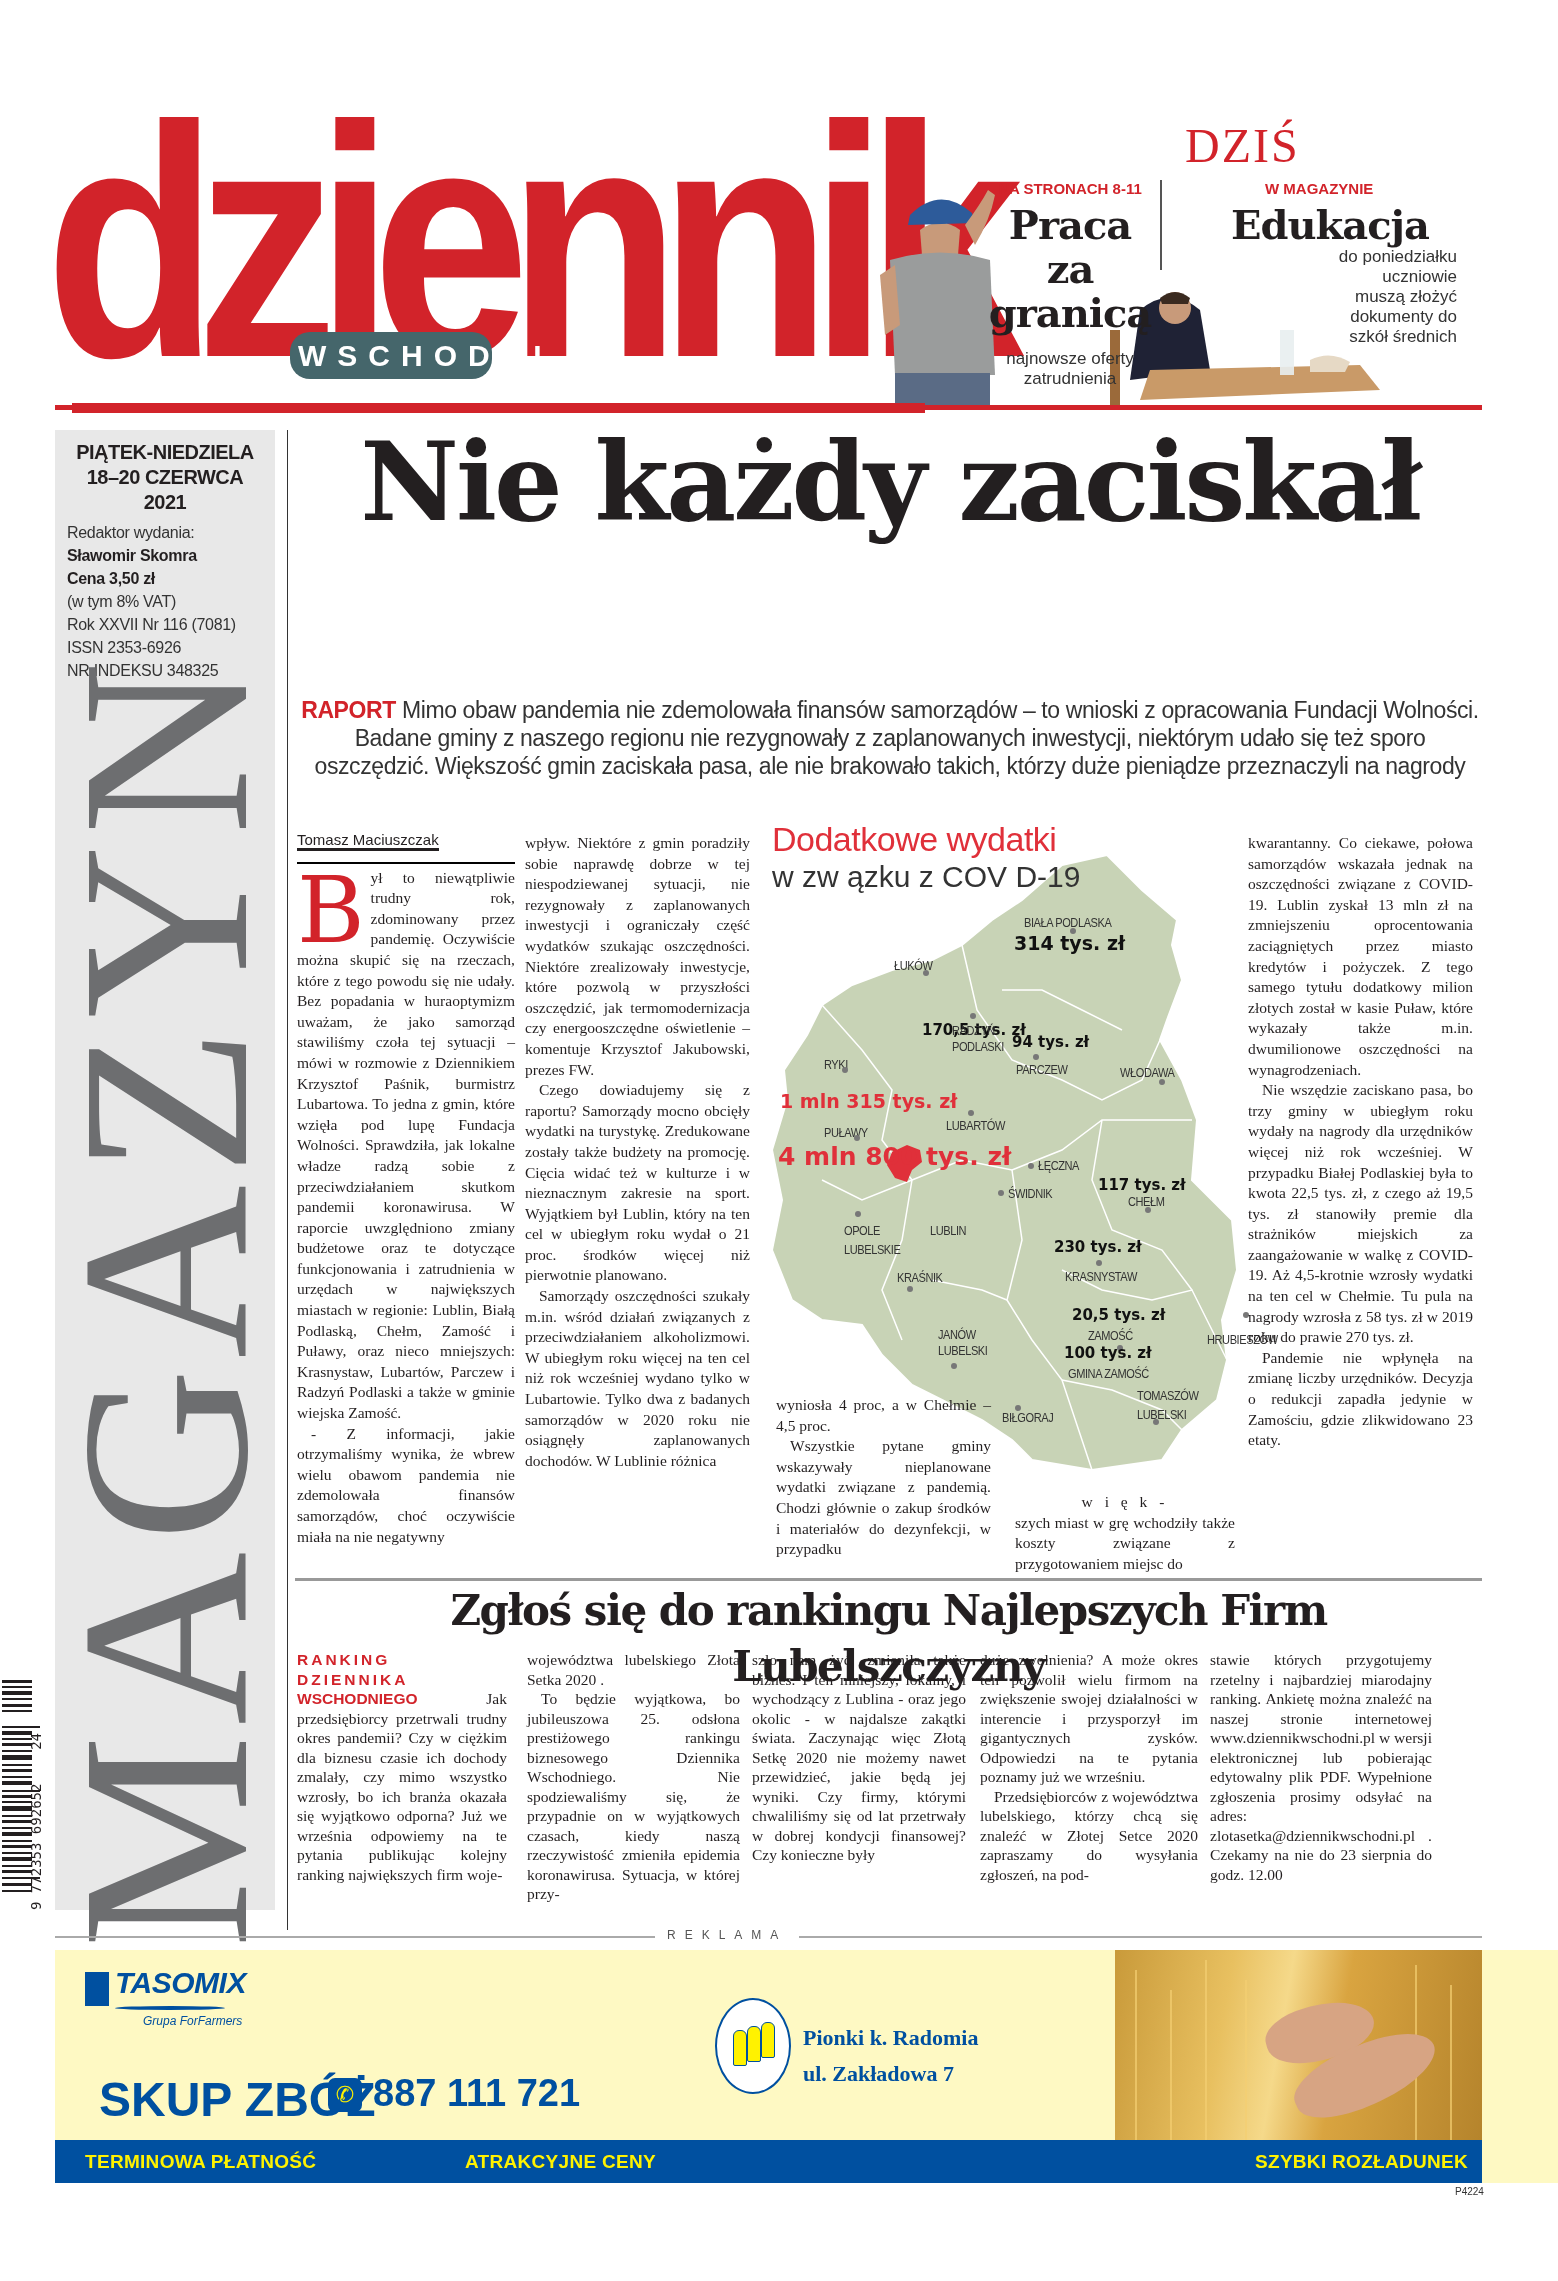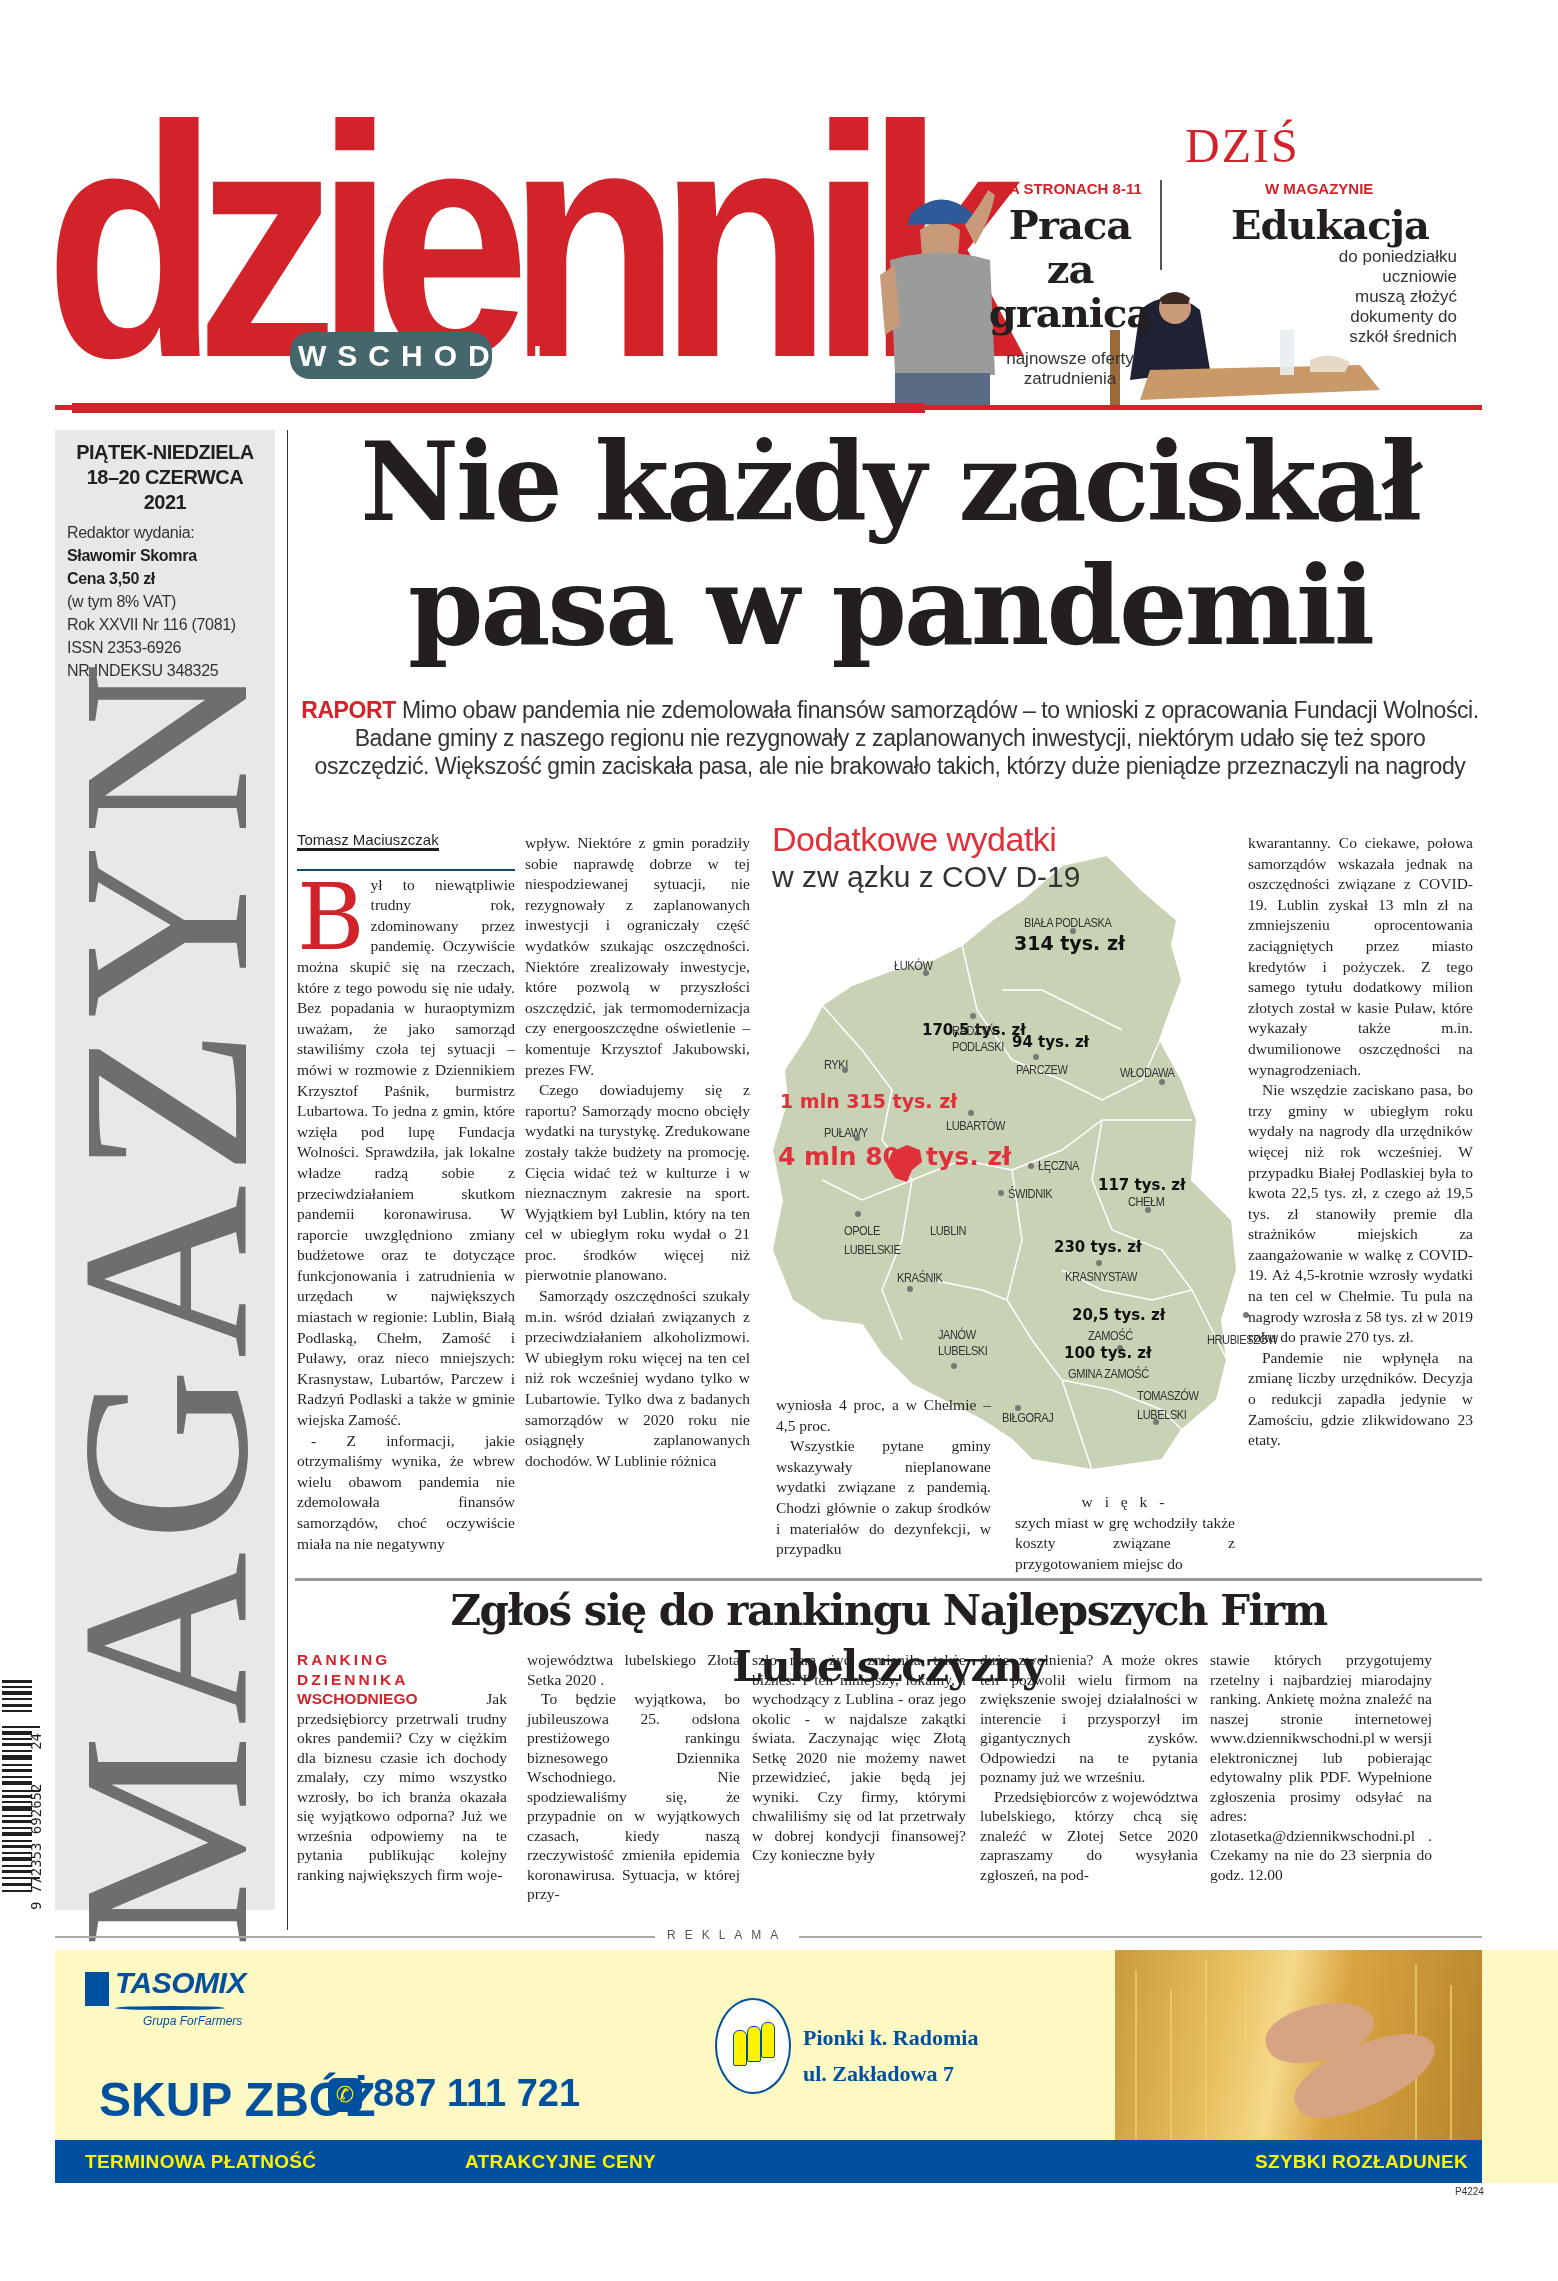--- a/index.html
+++ b/index.html
@@ -38,21 +38,21 @@
 
   
   .headline { left: 295px; top: 420px; width: 1190px; text-align: center; font-family: "DejaVu Serif", serif; font-weight: 700; font-size: 108px; line-height: 124px; letter-spacing: -3px; color: #231f20; }
   .lede { left: 300px; top: 696px; width: 1180px; text-align: center; font-family: "Liberation Sans", sans-serif; font-size: 23px; line-height: 28px; color: #333; letter-spacing: -0.4px; }
   .lede .kicker { color: #d2232a; font-weight: 700; }
 
   
   .col { font-family: "Liberation Serif", serif; font-size: 15.5px; line-height: 20.6px; color: #231f20; text-align: justify; hyphens: manual; }
   .col p { text-indent: 14px; }
   .col p.noindent { text-indent: 0; }
-  .byline { font-family: "Liberation Sans", sans-serif; font-size: 15px; border-bottom: 2px solid #0c4a6e; padding-bottom: 18px; margin-bottom: 4px; }
+  .byline { font-family: "Liberation Sans", sans-serif; font-size: 15px; border-bottom: 2px solid #000000; padding-bottom: 11px; margin-bottom: 4px; }
   .byline span { border-bottom: 3px solid #231f20; padding-bottom: 0px; }
   .dropcap { float: left; font-family: "DejaVu Serif", serif; color: #d2232a; font-size: 92px; line-height: 78px; margin: 4px 6px 0 0; font-weight: 400; }
 
   
   .map { left: 762px; top: 820px; width: 490px; height: 740px; }
   .map-title { position: absolute; left: 10px; top: 0; font-family: "Liberation Sans", sans-serif; font-weight: 300; color: #e0303a; font-size: 34px; letter-spacing: -0.5px; }
   .map-subtitle { position: absolute; left: 10px; top: 40px; font-family: "Liberation Sans", sans-serif; font-weight: 300; color: #333; font-size: 30px; }
   .city { position: absolute; font-family: "Liberation Sans", sans-serif; font-size: 13px; color: #333; letter-spacing: -0.5px; line-height: 16px; transform: scaleX(0.85); transform-origin: left top; }
   .amount { position: absolute; font-family: "DejaVu Sans", sans-serif; font-weight: 700; font-size: 15px; color: #111; white-space: nowrap; }
   .amount.red { color: #e0303a; }
@@ -202,21 +202,20 @@
 <div class="abs" style="left:28px; top:1680px; width:20px; height:240px;">
   <div style="position:absolute; left:0; top:0; transform:rotate(-90deg) translate(-230px,0); transform-origin:left top; white-space:nowrap; font-family:'DejaVu Sans Mono', monospace; font-size:14px;">
     <span>9 772353 692652</span>&nbsp;&nbsp;&nbsp;&nbsp;<span>24</span>
   </div>
 </div>
 
 <div class="abs vrule"></div>
 
 <div class="abs headline">
   <div>Nie każdy zaciskał</div>
-  <div>pasa w pandemii</div>
 </div>
 
 <div class="abs lede">
   <span class="kicker">RAPORT</span>
   <span>Mimo obaw pandemia nie zdemolowała finansów samorządów – to wnioski z opracowania Fundacji Wolności. Badane gminy z naszego regionu nie rezygnowały z zaplanowanych inwestycji, niektórym udało się też sporo oszczędzić. Większość gmin zaciskała pasa, ale nie brakowało takich, którzy duże pieniądze przeznaczyli na nagrody</span>
 </div>
 
 <div class="abs col" style="left:297px; top:830px; width:218px;">
   <div class="byline"><span>Tomasz Maciuszczak</span></div>
   <p class="noindent"><span class="dropcap">B</span><span>ył to niewątpliwie trudny rok, zdominowany przez pandemię. Oczywiście można skupić się na rzeczach, które z tego powodu się nie udały. Bez popadania w huraoptymizm uważam, że jako samorząd stawiliśmy czoła tej sytuacji – mówi w rozmowie z Dziennikiem Krzysztof Paśnik, burmistrz Lubartowa. To jedna z gmin, które wzięła pod lupę Fundacja Wolności. Sprawdziła, jak lokalne władze radzą sobie z przeciwdziałaniem skutkom pandemii koronawirusa. W raporcie uwzględniono zmiany budżetowe oraz te dotyczące funkcjonowania i zatrudnienia w urzędach w największych miastach w regionie: Lublin, Białą Podlaską, Chełm, Zamość i Puławy, oraz nieco mniejszych:  Krasnystaw, Lubartów, Parczew i Radzyń Podlaski a także w gminie wiejska Zamość.</span></p>

